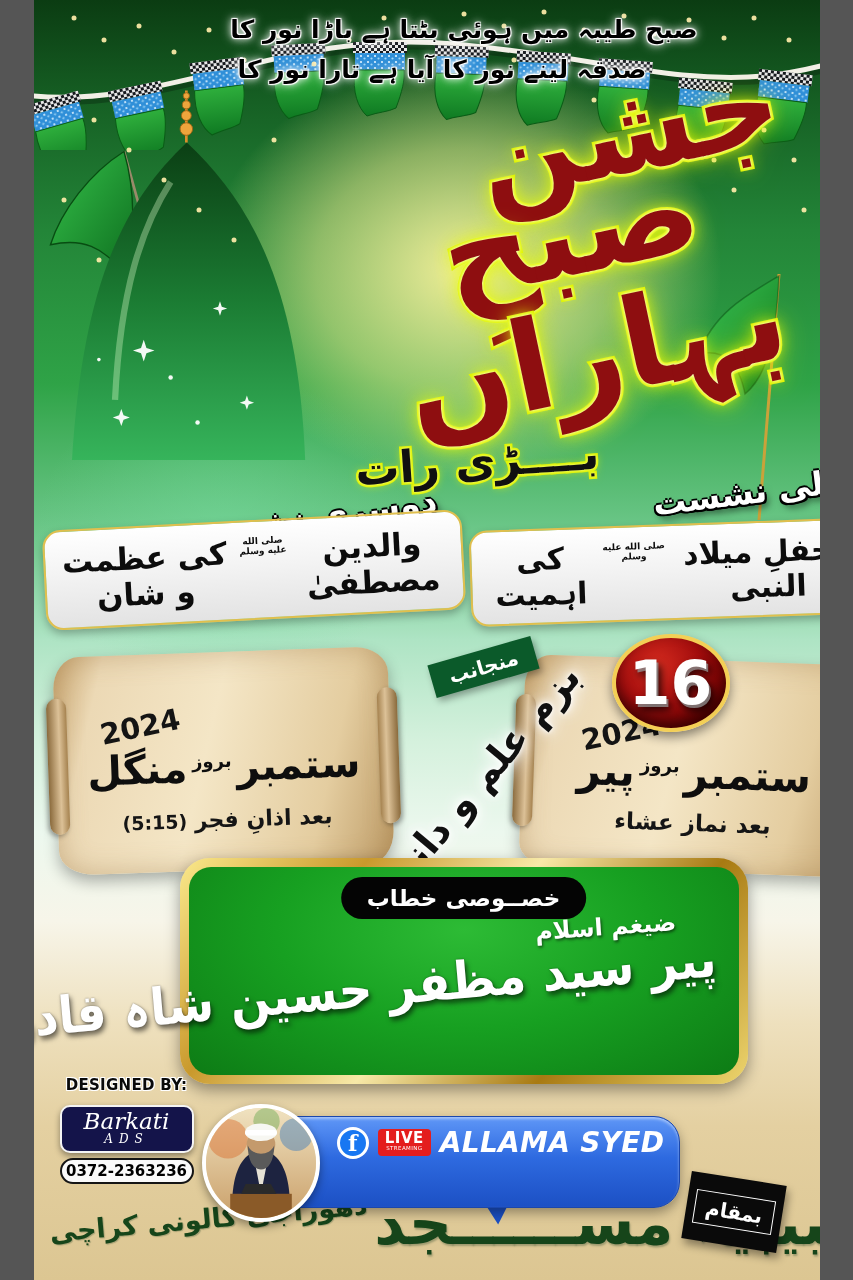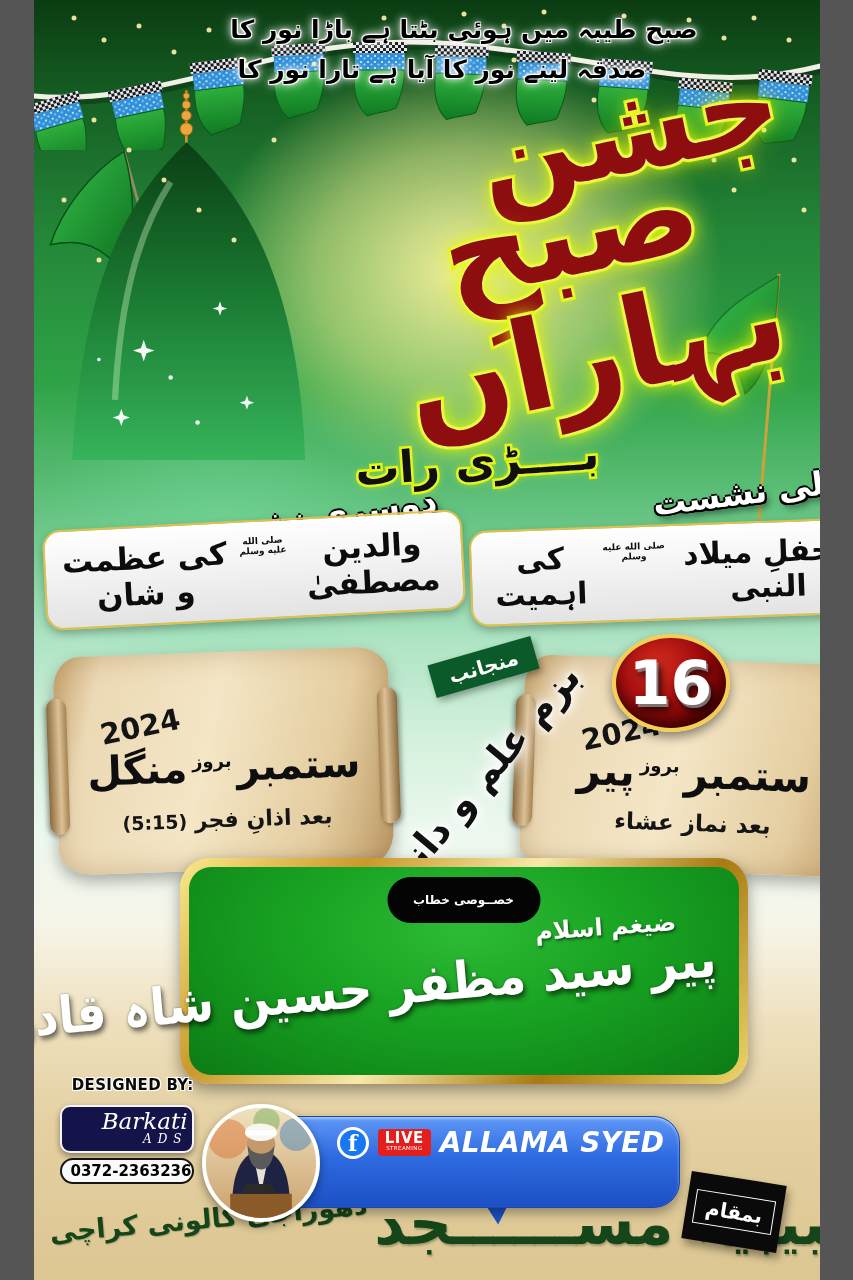--- a/index.html
+++ b/index.html
@@ -88,28 +88,28 @@
   .org-name{left:314px;top:700px;width:255px;height:170px;z-index:4;display:flex;align-items:center;justify-content:center;
     transform:rotate(-50deg);direction:rtl;white-space:nowrap;font-size:38px;font-weight:bold;color:#101010;
     text-shadow:0 0 4px #fff,0 0 9px #fff,0 0 16px #fff,0 0 24px rgba(255,255,255,.9);}
 
   .banner{left:146px;top:858px;width:568px;height:226px;z-index:5;border-radius:30px;padding:9px;
     background:linear-gradient(130deg,#fbe98c 0%,#c9992c 25%,#f7e9a8 48%,#a87a12 72%,#edd56e 100%);
     box-shadow:0 6px 15px rgba(0,0,0,.38);}
   .banner-in{width:100%;height:100%;border-radius:22px;position:relative;
     background:radial-gradient(ellipse at 50% 30%, #2dbb35 0%, #17a021 48%, #0d7b15 100%);}
   .banner-tag{position:absolute;top:10px;left:50%;transform:translateX(-50%);background:#040404;color:#fff;
-    font-size:12px;font-weight:bold;padding:16px 26px;border-radius:999px;direction:rtl;white-space:nowrap;}
+    font-size:23px;font-weight:bold;padding:8px 26px;border-radius:999px;direction:rtl;white-space:nowrap;}
   .banner-honor{position:absolute;top:46px;right:62px;color:#fff;font-size:24px;font-weight:bold;direction:rtl;
     transform:rotate(-4deg);text-shadow:1px 2px 3px rgba(0,0,0,.55);}
   .banner-name{position:absolute;top:84px;left:0;right:0;text-align:center;color:#fff;direction:rtl;
     font-size:51px;font-weight:bold;white-space:nowrap;transform:rotate(-5deg) scaleX(.92);
     text-shadow:2px 4px 5px rgba(0,0,0,.55),0 0 2px rgba(0,0,0,.45);}
 
-  .designer{left:26px;top:1076px;width:134px;z-index:6;text-align:right;}
+  .designer{left:26px;top:1076px;width:134px;z-index:6;text-align:center;}
   .d-label{font-size:15px;font-weight:800;color:#0a0a0a;letter-spacing:.3px;
     text-shadow:-1px -1px 0 #fff,1px -1px 0 #fff,-1px 1px 0 #fff,1px 1px 0 #fff;}
   .d-brand{margin-top:11px;background:#14144a;border:2px solid #f4f4f4;border-radius:10px;padding:2px 4px 5px;
     color:#fff;box-shadow:0 3px 6px rgba(0,0,0,.4);}
   .d-brand-name{font-family:"DejaVu Serif",serif;font-style:italic;font-size:23px;line-height:1.05;}
   .d-brand-sub{font-size:12px;letter-spacing:6px;margin-top:-1px;font-family:"DejaVu Serif",serif;font-style:italic;}
   .d-phone{margin-top:5px;background:#fafafa;border:2px solid #151515;border-radius:999px;
     font-size:15px;font-weight:800;color:#000;padding:2px 0;}
 
   .photo{left:168px;top:1104px;width:118px;height:118px;z-index:7;border-radius:50%;overflow:hidden;

